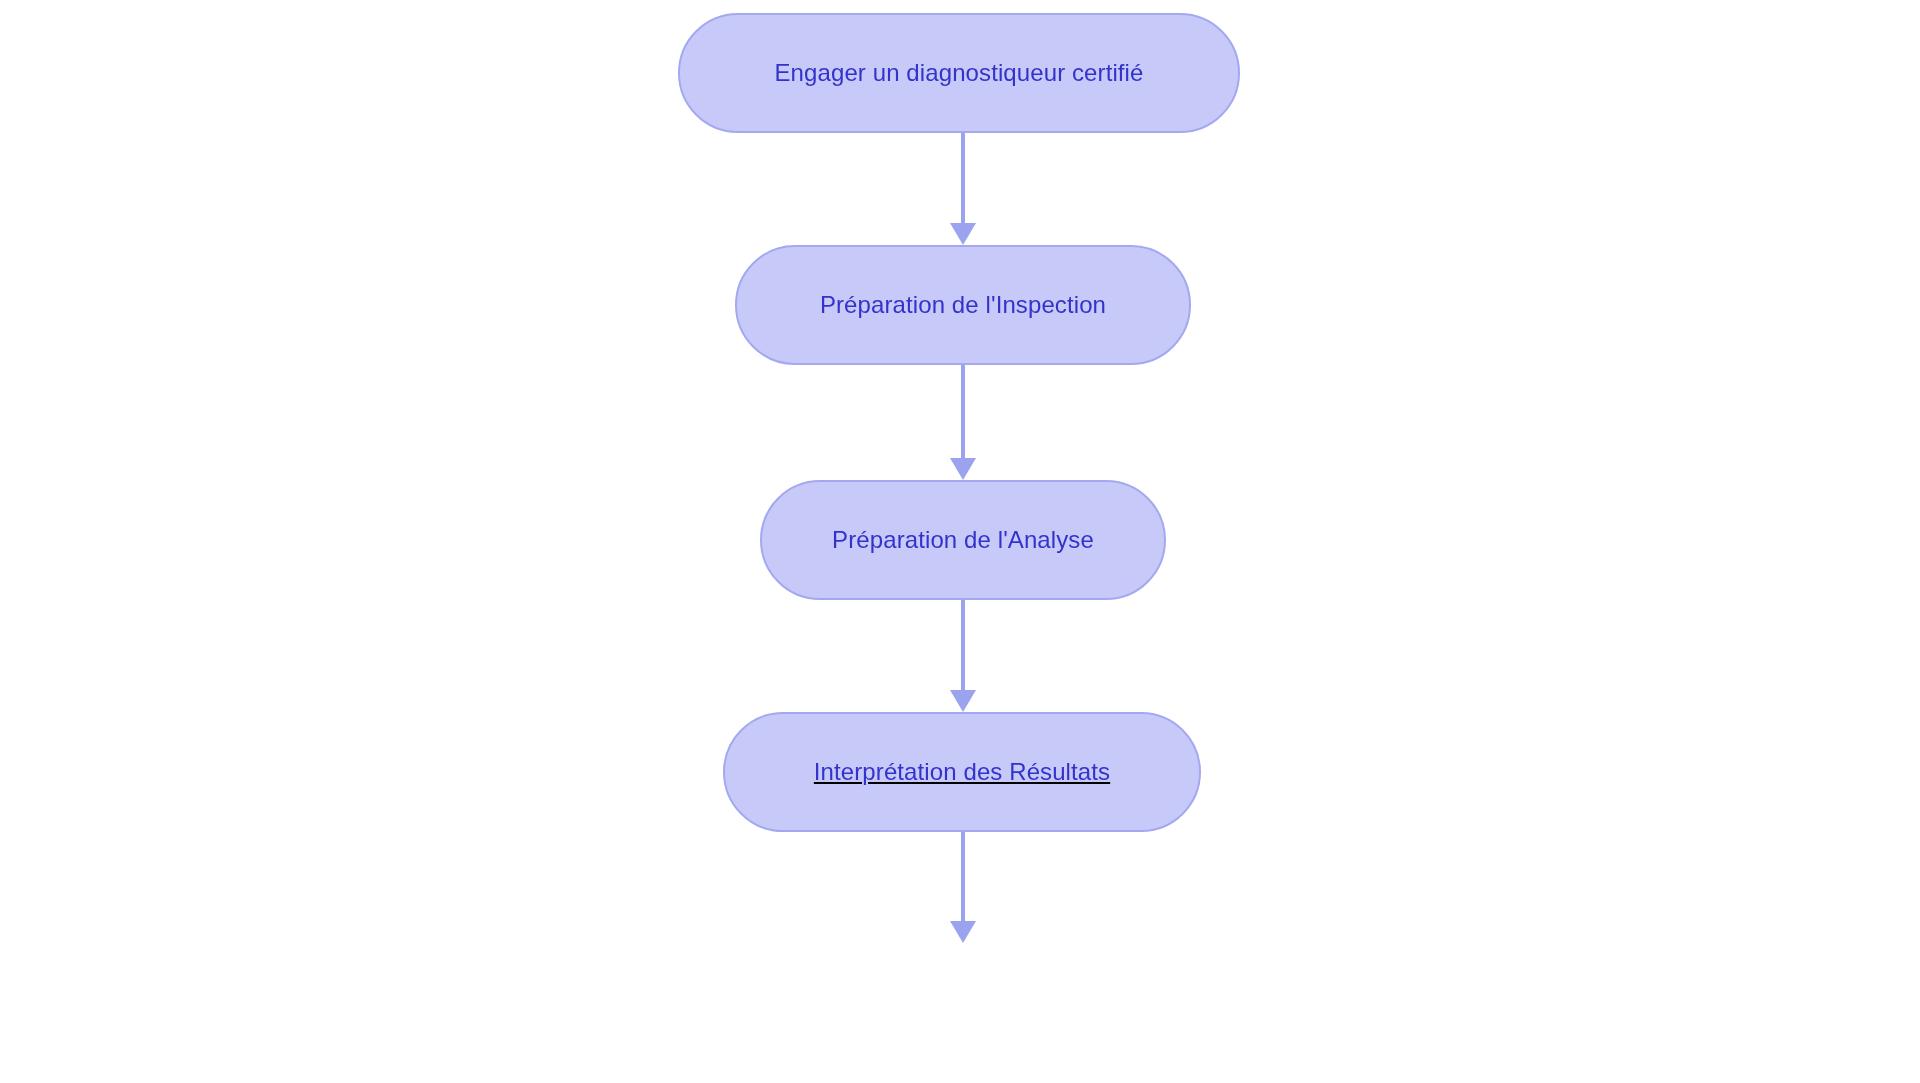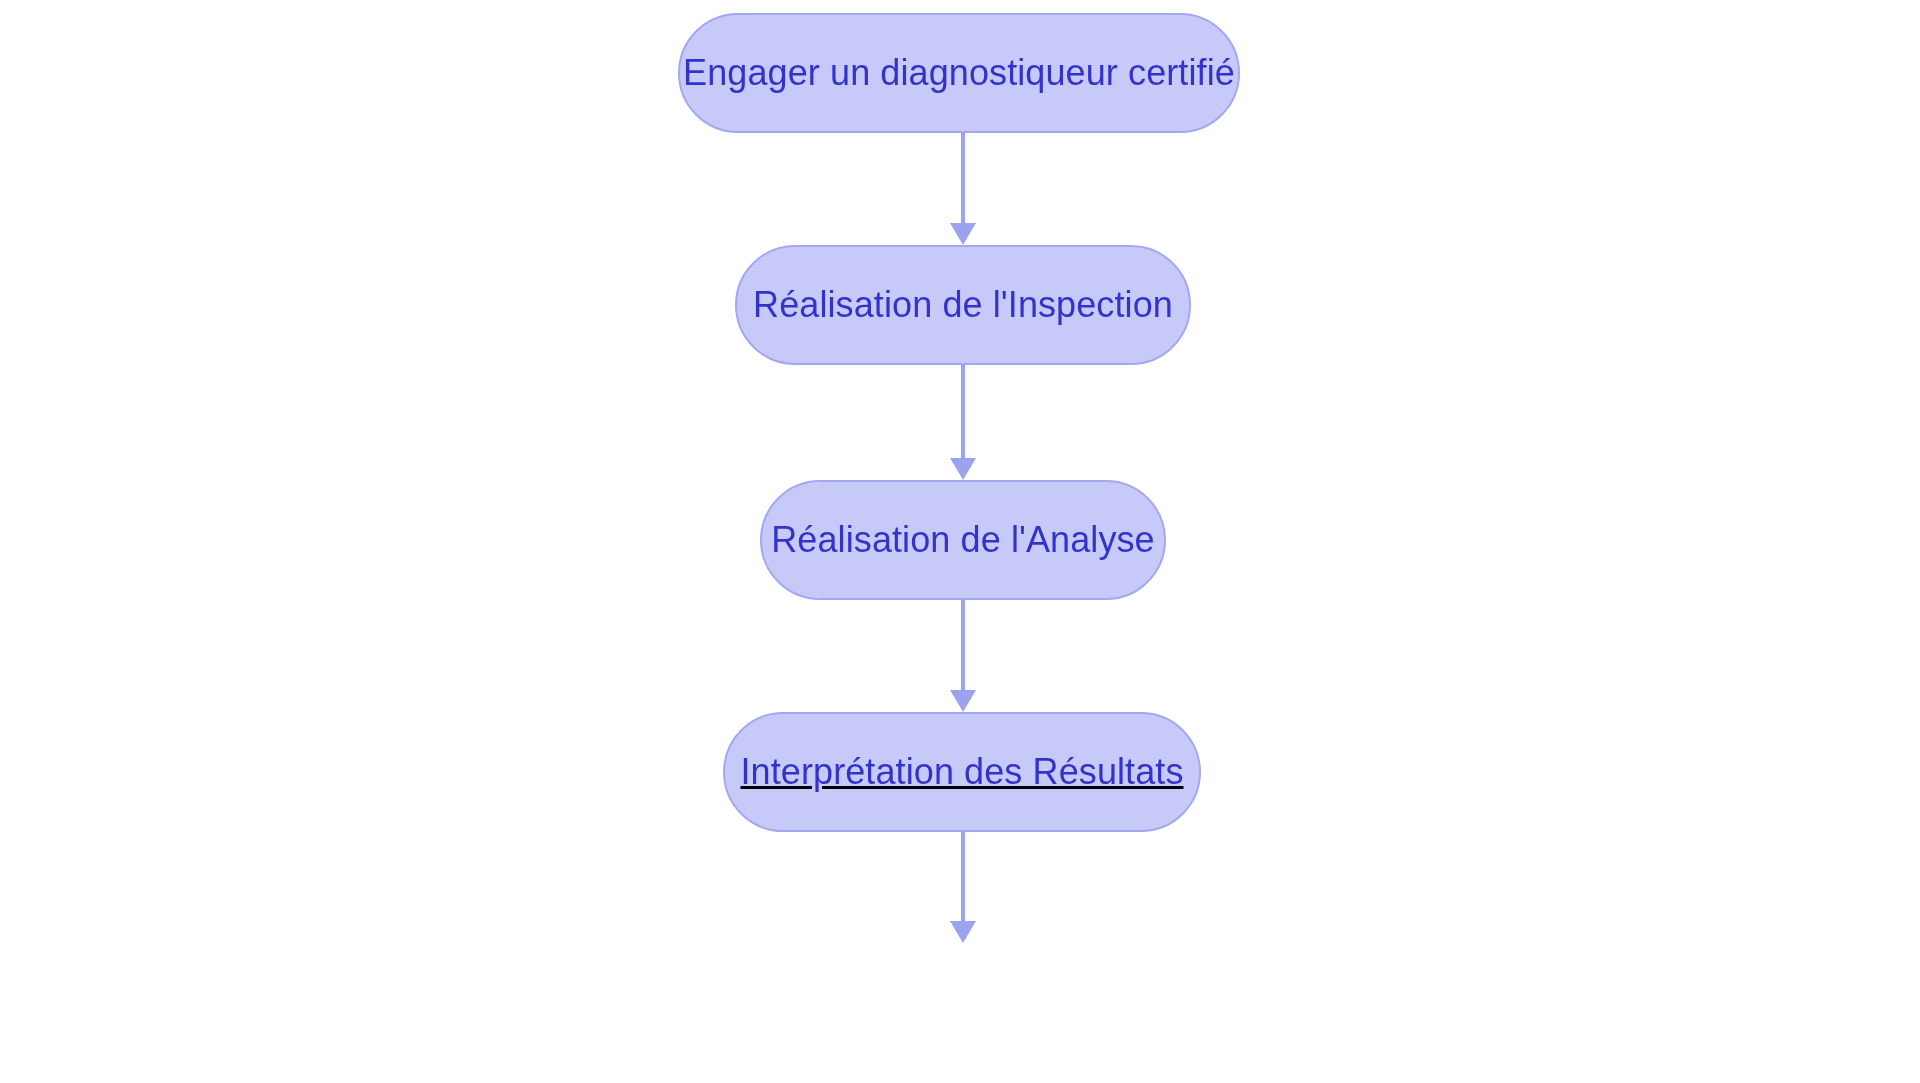--- a/index.html
+++ b/index.html
@@ -40,21 +40,21 @@
     justify-content: center;
     background: #c7caf9;
     border: 2px solid #a3a8f0;
     border-radius: 60px;
     padding: 0 34px;
     white-space: nowrap;
   }
   .node-label {
     color: #3333cc;
     font-family: "Liberation Sans", sans-serif;
-    font-size: 36px;
+    font-size: 24px;
     font-weight: 400;
     letter-spacing: 0.1px;
     line-height: 1.1;
     text-align: center;
     user-select: none;
   }
 
   
   .node-1 { left: 678px;  top: 13px;  width: 562px; }
   .node-2 { left: 735px;  top: 245px; width: 456px; }
@@ -110,30 +110,30 @@
     <div class="node node-1">
       <span class="node-label">Engager un diagnostiqueur certifié</span>
     </div>
 
     <div class="connector conn-1">
       <div class="line"></div>
       <div class="arrowhead"></div>
     </div>
 
     <div class="node node-2">
-      <span class="node-label">Réalisation de l'Inspection</span>
+      <span class="node-label">Préparation de l'Inspection</span>
     </div>
 
     <div class="connector conn-2">
       <div class="line"></div>
       <div class="arrowhead"></div>
     </div>
 
     <div class="node node-3">
-      <span class="node-label">Réalisation de l'Analyse</span>
+      <span class="node-label">Préparation de l'Analyse</span>
     </div>
 
     <div class="connector conn-3">
       <div class="line"></div>
       <div class="arrowhead"></div>
     </div>
 
     <div class="node node-4">
       <span class="node-label">Interprétation des Résultats</span>
     </div>

